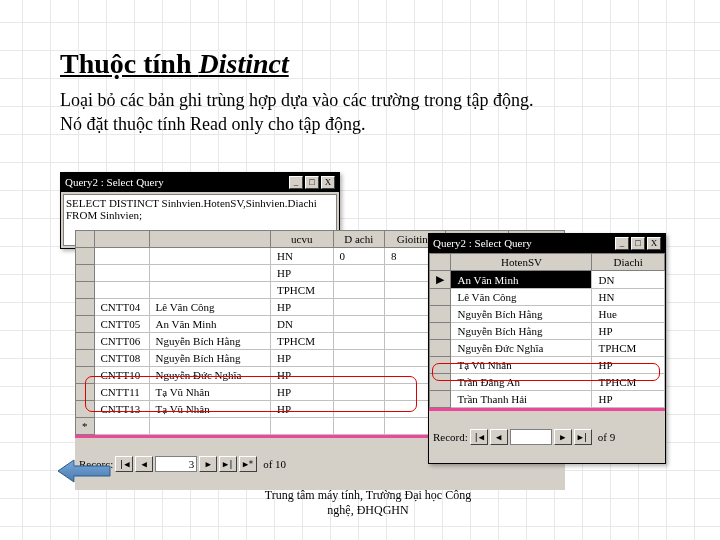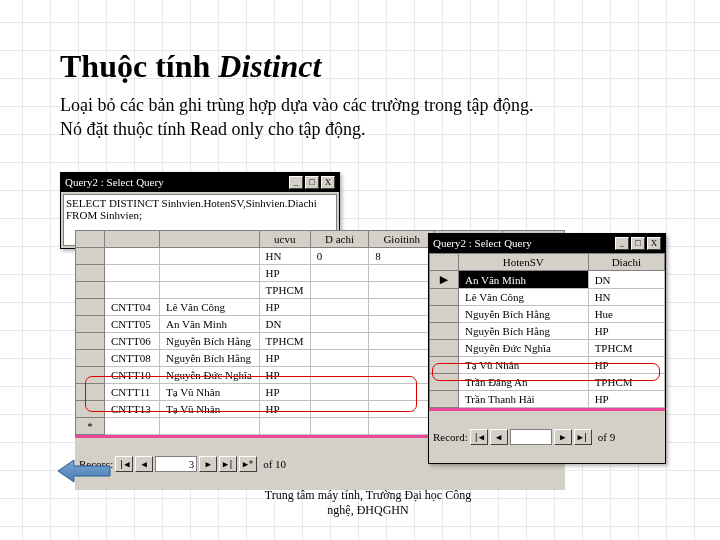--- a/index.html
+++ b/index.html
@@ -1,28 +1,28 @@
 <!DOCTYPE html>
 <html><head>
 <meta charset="utf-8">
 <style>
 *{box-sizing:border-box;margin:0;padding:0}
 body{width:720px;height:540px;background:#fff;font-family:Arial,sans-serif;position:relative;overflow:hidden}
 .grid-bg{position:absolute;inset:0;background-image:linear-gradient(#e8e8e8 1px,transparent 1px),linear-gradient(90deg,#e8e8e8 1px,transparent 1px);background-size:28px 28px;background-position:-6px -6px}
 .content{position:relative;padding:48px 60px 0}
-.title{font-family:"Times New Roman",serif;font-size:32px;}
+.title{font-family:"Times New Roman",serif;font-size:28px;text-decoration:underline}
 .title .italic{font-style:italic;color:#000}
 .desc{font-family:"Times New Roman",serif;font-size:18px;line-height:1.35;margin-top:8px}
 .win{position:absolute;background:#d4d0c8;border:1px solid #000;box-shadow:2px 2px 4px rgba(0,0,0,.3)}
 .titlebar{background:#000;color:#fff;font:11px Tahoma;padding:3px 4px;display:flex;justify-content:space-between}
 .tb-btns{display:flex;gap:2px}
 .tb-btn{width:14px;height:13px;background:#d4d0c8;border:1px solid #fff;border-right-color:#404040;border-bottom-color:#404040;display:flex;align-items:center;justify-content:center;font:9px Tahoma;color:#000;line-height:1}
 .sql-body{background:#fff;border:1px solid #808080;margin:2px;padding:2px;font:11px Tahoma;white-space:pre;min-height:52px}
 .tbl{border-collapse:collapse;font:11px Tahoma;background:#fff}
-.tbl th{background:#d4d0c8;border:1px solid #808080;padding:2px 14px;font-weight:normal}
+.tbl th{background:#d4d0c8;border:1px solid #808080;padding:2px 6px;font-weight:normal}
 .tbl td{border:1px solid #c0c0c0;padding:2px 6px;background:#fff}
 .tbl .rh{background:#d4d0c8;width:14px;border:1px solid #808080;text-align:center}
 .tbl .sel{background:#000;color:#fff}
 .navbar{background:#d4d0c8;border-top:3px solid #ec4899;padding:18px 4px;display:flex;align-items:center;gap:2px;font:11px Tahoma}
 .nbtn{width:18px;height:16px;background:#d4d0c8;border:1px solid #fff;border-right-color:#404040;border-bottom-color:#404040;display:flex;align-items:center;justify-content:center;font:9px monospace}
 .ninput{width:42px;height:16px;background:#fff;border:1px solid #808080;text-align:right;padding:0 2px;font:11px Tahoma}
 .main-grid{position:absolute;left:75px;top:230px;width:490px}
 .main-grid .tbl{width:100%}
 .main-grid .tbl td:nth-child(2){width:55px}
 .red-box{position:absolute;border:1.5px solid #d00;border-radius:7px;pointer-events:none}

